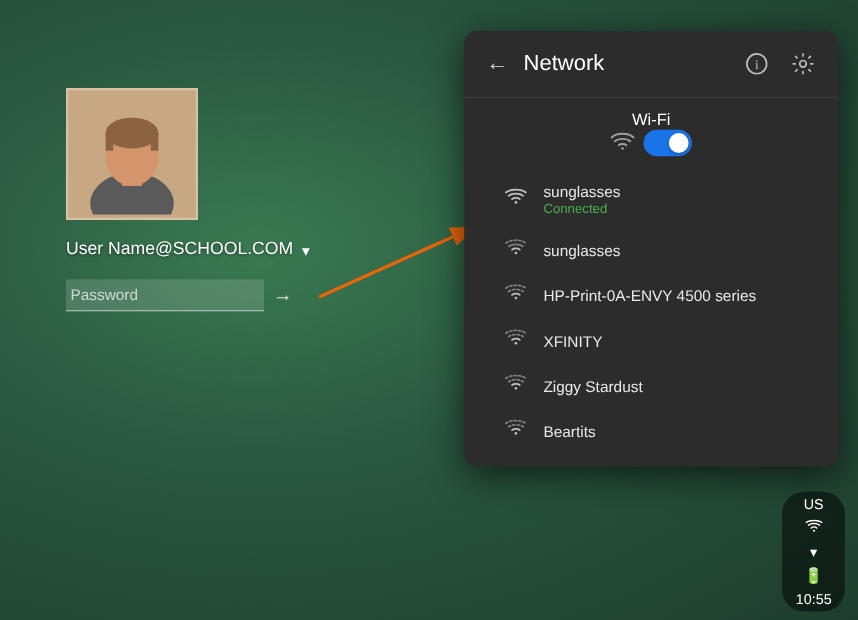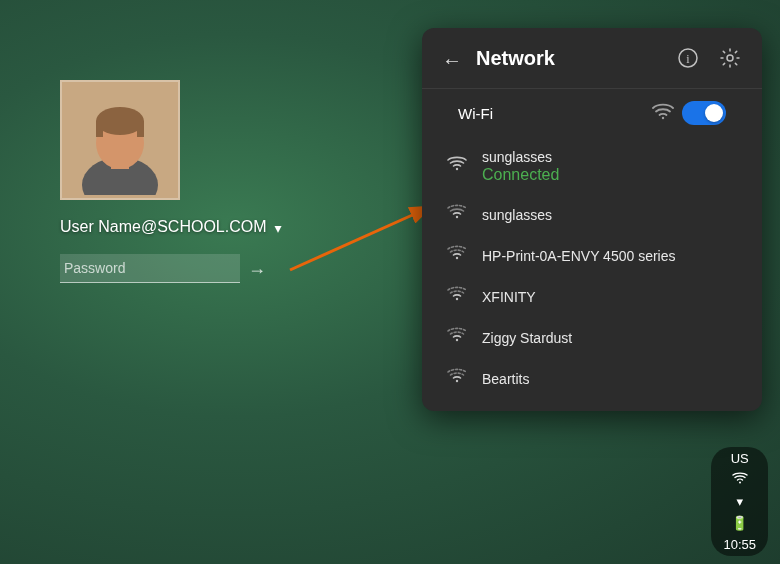--- a/index.html
+++ b/index.html
@@ -132,21 +132,21 @@
       height: 28px;
       display: flex;
       align-items: center;
       justify-content: center;
       border-radius: 50%;
     }
 
     .panel-title {
       color: #ffffff;
       font-size: 20px;
-      font-weight: 700;
+      font-weight: 400;
       flex: 1;
     }
 
     .header-icon {
       color: #c0c0c0;
       font-size: 18px;
       cursor: pointer;
       width: 32px;
       height: 32px;
       display: flex;
@@ -154,20 +154,21 @@
       justify-content: center;
       border-radius: 50%;
     }
 
     
     .wifi-header {
       display: flex;
       align-items: center;
       justify-content: space-between;
       padding: 12px 36px 10px;
+      flex-direction: column;
     }
 
     .wifi-label {
       color: #ffffff;
       font-size: 15px;
       font-weight: 500;
     }
 
     .wifi-controls {
       display: flex;
@@ -192,21 +193,21 @@
       height: 18px;
       background: #fff;
       border-radius: 50%;
       top: 3px;
       right: 3px;
       box-shadow: 0 1px 3px rgba(0,0,0,0.3);
     }
 
     
     .network-list {
-      padding: 4px 4px 12px;
+      padding: 4px 16px 12px;
     }
 
     .network-item {
       display: flex;
       align-items: center;
       padding: 10px 20px;
       cursor: pointer;
       gap: 14px;
     }
 
@@ -228,21 +229,21 @@
     }
 
     .network-name {
       color: #e8e8e8;
       font-size: 14px;
       font-weight: 400;
     }
 
     .network-status {
       color: #4caf50;
-      font-size: 16px;
+      font-size: 12px;
       margin-top: 1px;
     }
 
     
     .taskbar {
       position: absolute;
       bottom: 8px;
       right: 12px;
       display: flex;
       align-items: center;

